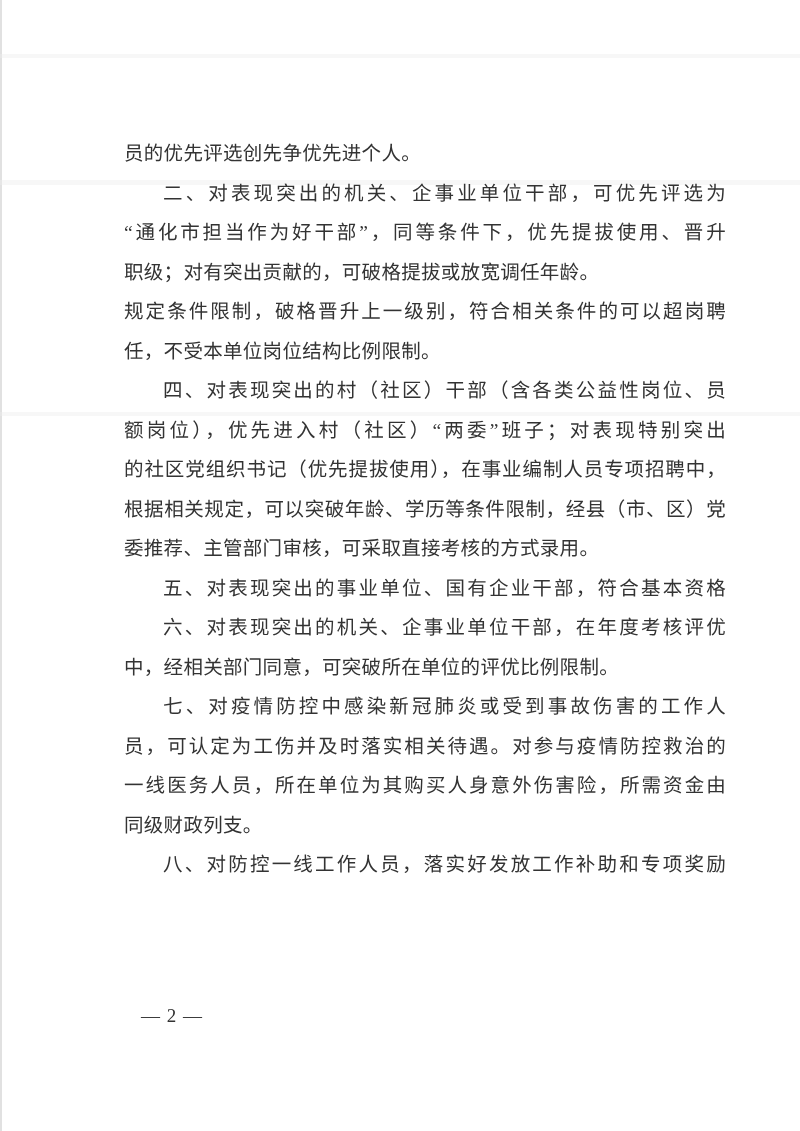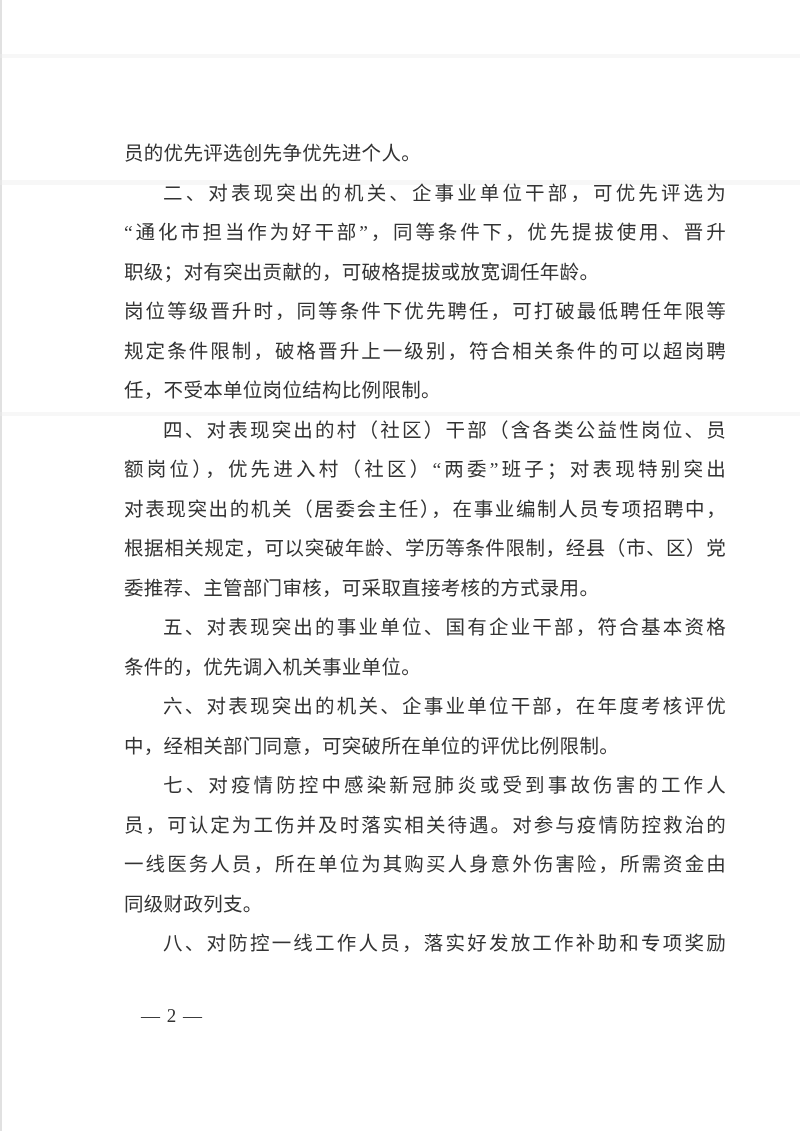--- a/index.html
+++ b/index.html
@@ -78,30 +78,28 @@
 <div class="edge-line-left"></div>
 <div class="scan-band b1"></div>
 <div class="scan-band b2"></div>
 <div class="scan-band b3"></div>
 
 <div class="doc-text">
     <div class="line">员的优先评选创先争优先进个人。</div>
     <div class="line indent justify">二、对表现突出的机关、企事业单位干部，可优先评选为</div>
     <div class="line justify">“通化市担当作为好干部”，同等条件下，优先提拔使用、晋升</div>
     <div class="line">职级；对有突出贡献的，可破格提拔或放宽调任年龄。</div>
-    <div class="line justify">岗位等级晋升时，同等条件下优先聘任，可打破最低聘任年限等</div>
     <div class="line justify">规定条件限制，破格晋升上一级别，符合相关条件的可以超岗聘</div>
     <div class="line">任，不受本单位岗位结构比例限制。</div>
     <div class="line indent justify">四、对表现突出的村（社区）干部（含各类公益性岗位、员</div>
     <div class="line justify">额岗位），优先进入村（社区）“两委”班子；对表现特别突出</div>
-    <div class="line justify">对表现突出的机关（居委会主任），在事业编制人员专项招聘中，</div>
+    <div class="line justify">的社区党组织书记（优先提拔使用），在事业编制人员专项招聘中，</div>
     <div class="line justify">根据相关规定，可以突破年龄、学历等条件限制，经县（市、区）党</div>
     <div class="line">委推荐、主管部门审核，可采取直接考核的方式录用。</div>
     <div class="line indent justify">五、对表现突出的事业单位、国有企业干部，符合基本资格</div>
-    <div class="line">条件的，优先调入机关事业单位。</div>
     <div class="line indent justify">六、对表现突出的机关、企事业单位干部，在年度考核评优</div>
     <div class="line">中，经相关部门同意，可突破所在单位的评优比例限制。</div>
     <div class="line indent justify">七、对疫情防控中感染新冠肺炎或受到事故伤害的工作人</div>
     <div class="line justify">员，可认定为工伤并及时落实相关待遇。对参与疫情防控救治的</div>
     <div class="line justify">一线医务人员，所在单位为其购买人身意外伤害险，所需资金由</div>
     <div class="line">同级财政列支。</div>
     <div class="line indent justify">八、对防控一线工作人员，落实好发放工作补助和专项奖励</div>
   </div>
 
 <div class="page-footer">— 2 —</div>

